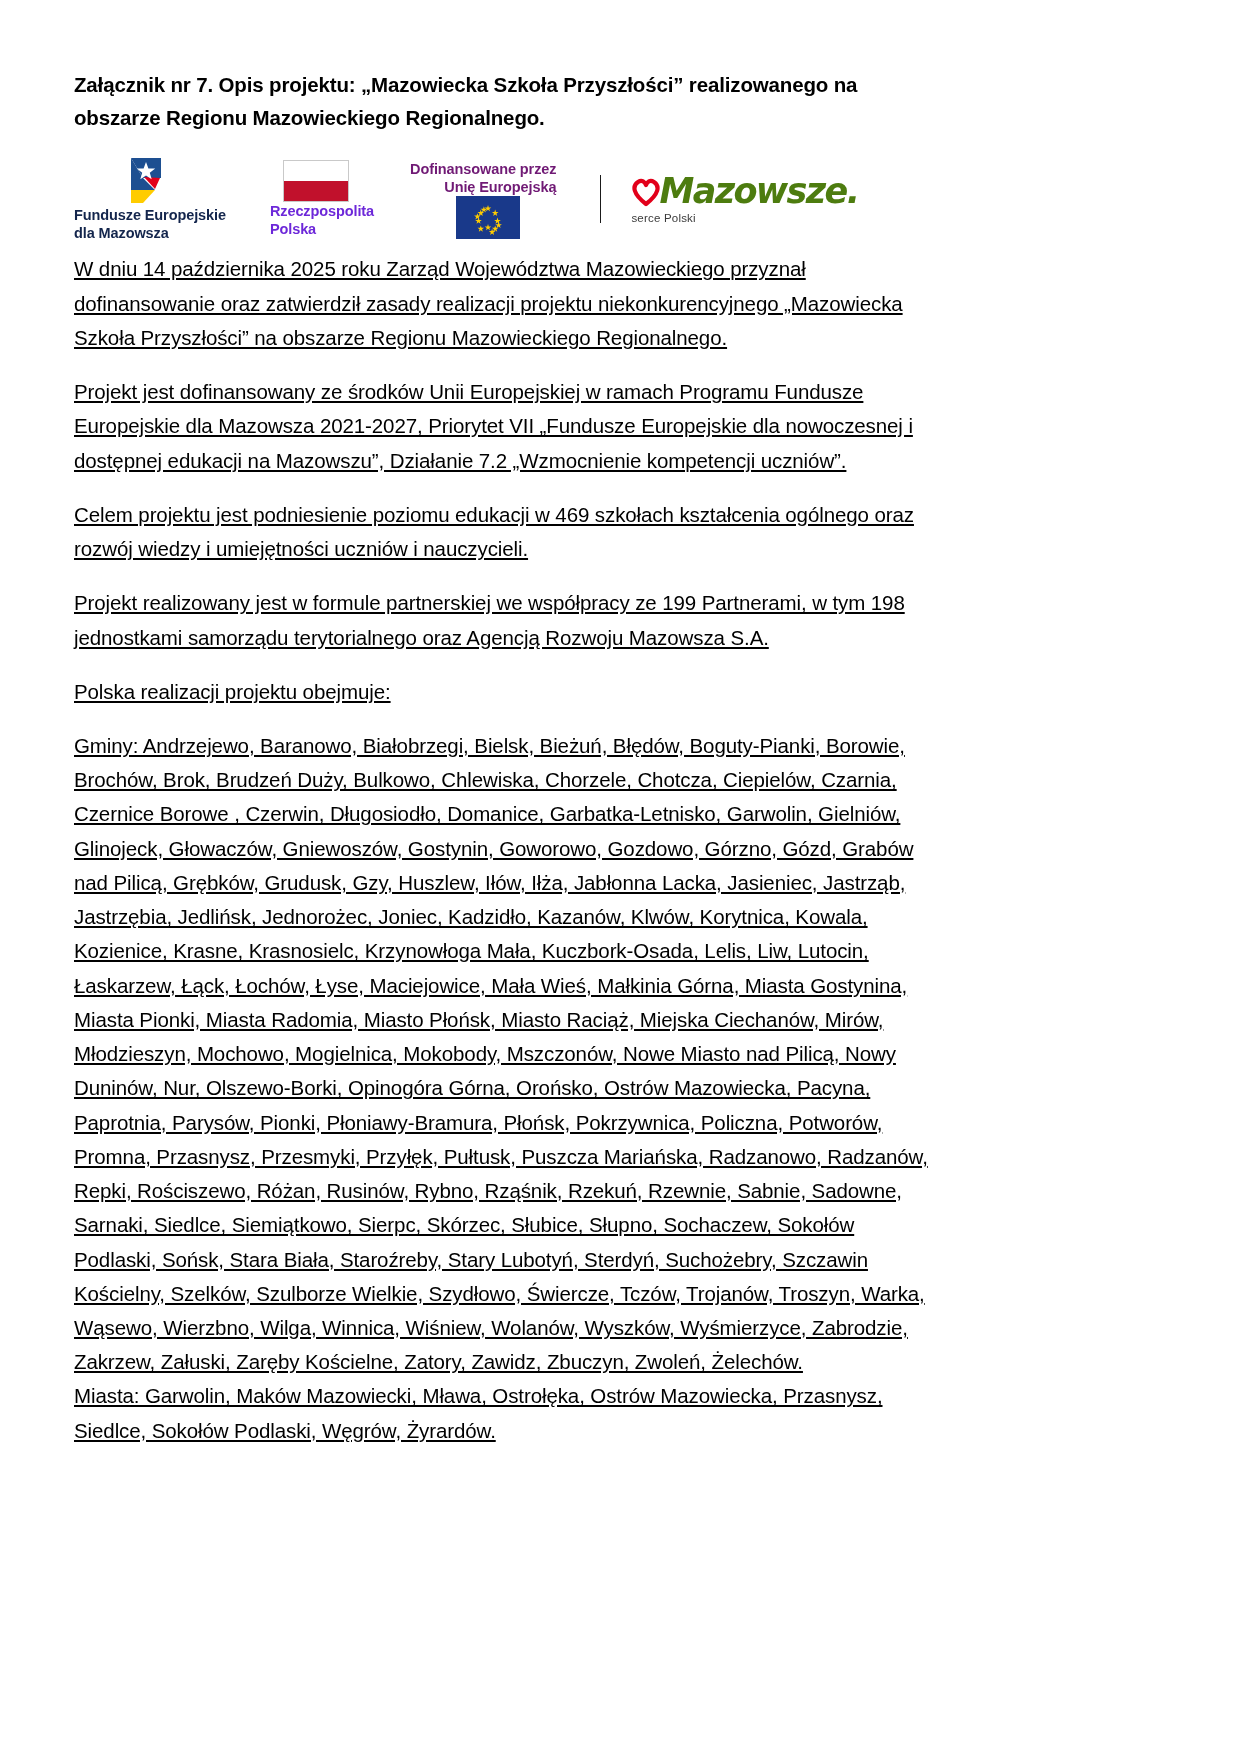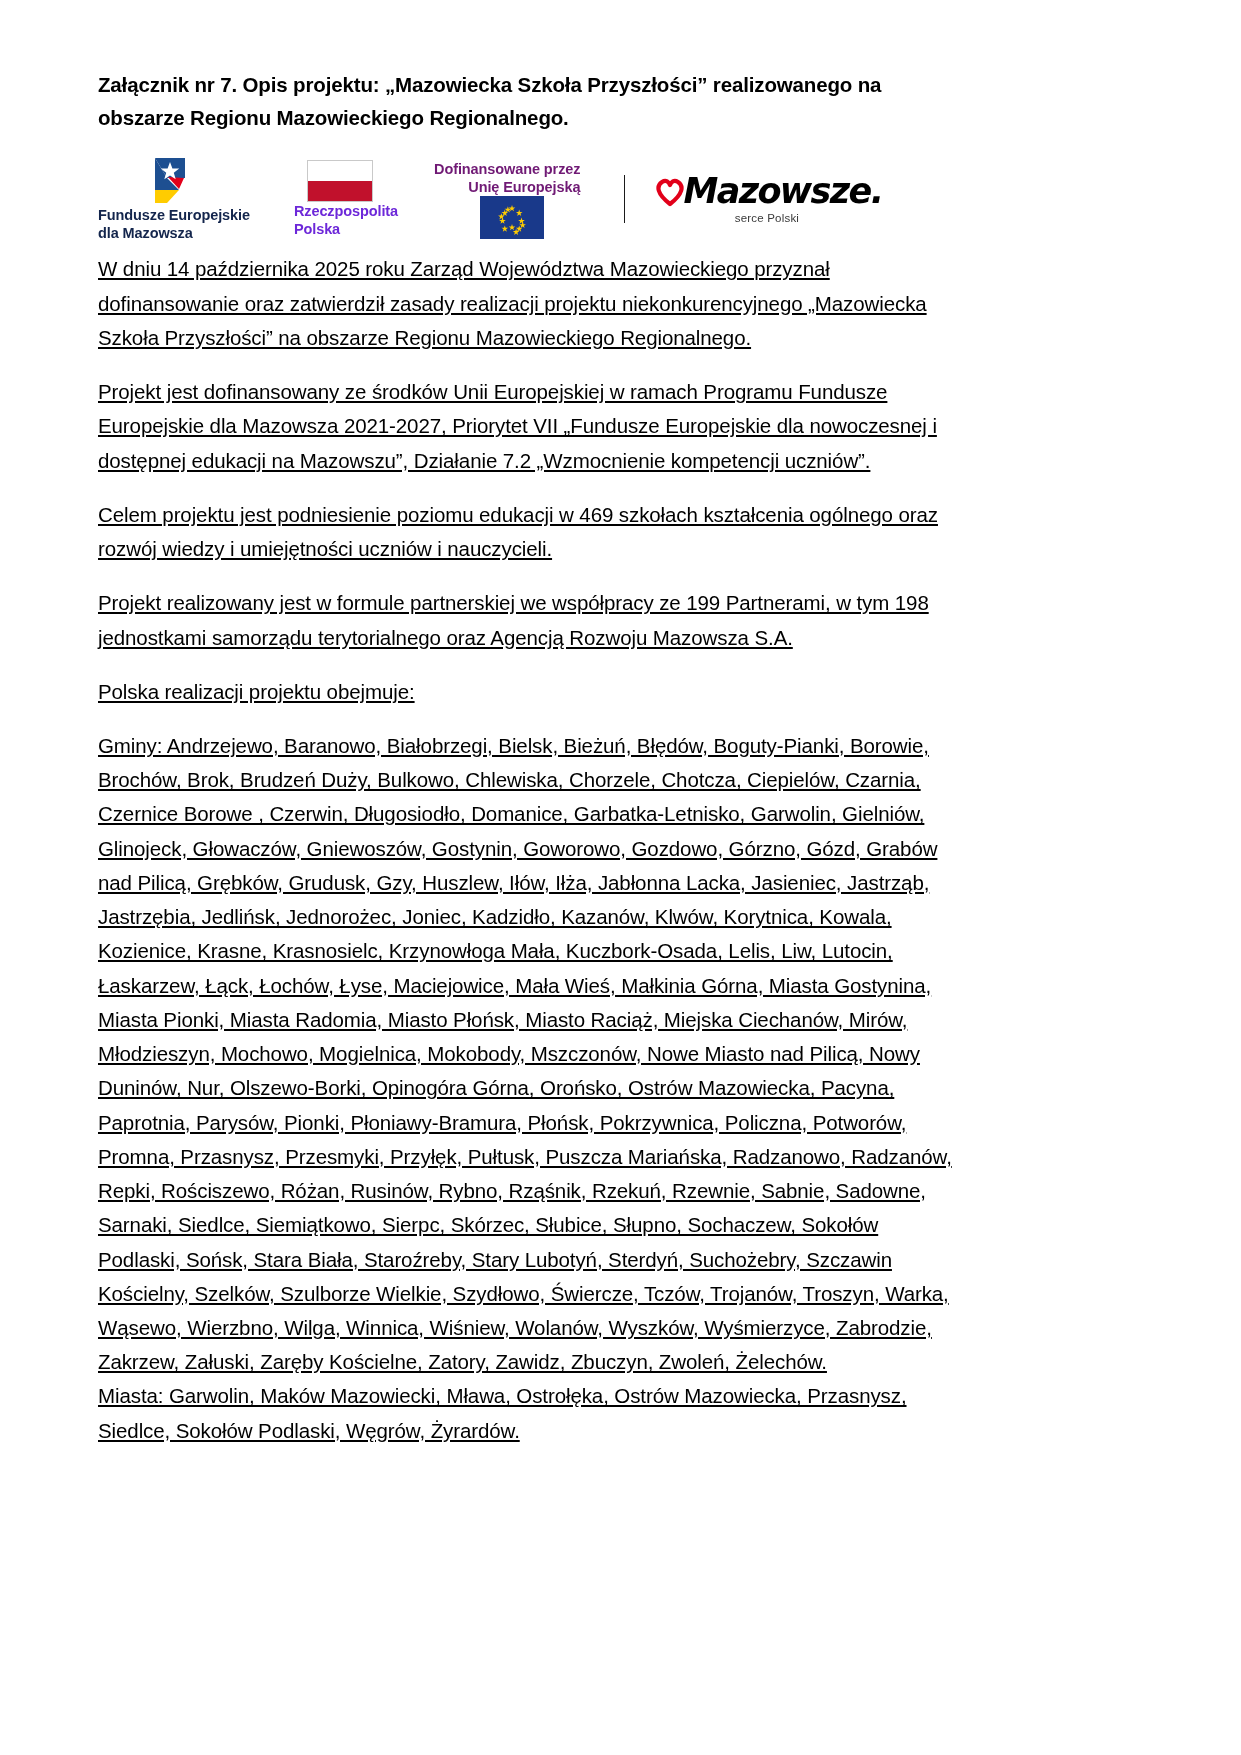--- a/index.html
+++ b/index.html
@@ -13,21 +13,21 @@
     height: 1755px;
     font-family: "Liberation Sans", sans-serif;
     color: #000000;
     -webkit-font-smoothing: antialiased;
   }
   .page {
     position: relative;
     width: 1241px;
     height: 1755px;
     box-sizing: border-box;
-    padding: 60px 130px 40px 98px;
+    padding: 60px 130px 40px 74px;
     background: #ffffff;
   }
 
   
   .doc-title {
     font-size: 20.5px;
     font-weight: bold;
     line-height: 1.62;
     letter-spacing: -0.15px;
     margin: 8px 0 0 0;
@@ -113,31 +113,31 @@
     flex: none;
   }
 
   
   .mz-logo { flex: none; text-align: right; }
   .mz-word {
     font-family: "DejaVu Sans", sans-serif;
     font-size: 35px;
     font-weight: bold;
     font-style: italic;
-    color: #000000;
+    color: #4d7c0f;
     letter-spacing: -1.6px;
     line-height: 1;
     white-space: nowrap;
   }
   .mz-sub {
     font-size: 11.5px;
     color: #3a3a3a;
     letter-spacing: 0.2px;
     margin-top: 3px;
-    text-align: center;
+    text-align: left;
     padding-right: 4px;
   }
 
   .gap-sm { width: 44px; flex: none; }
   .gap-md { width: 36px; flex: none; }
 
   
   .body-text { margin-top: 22px; }
   .para {
     font-size: 20.5px;

